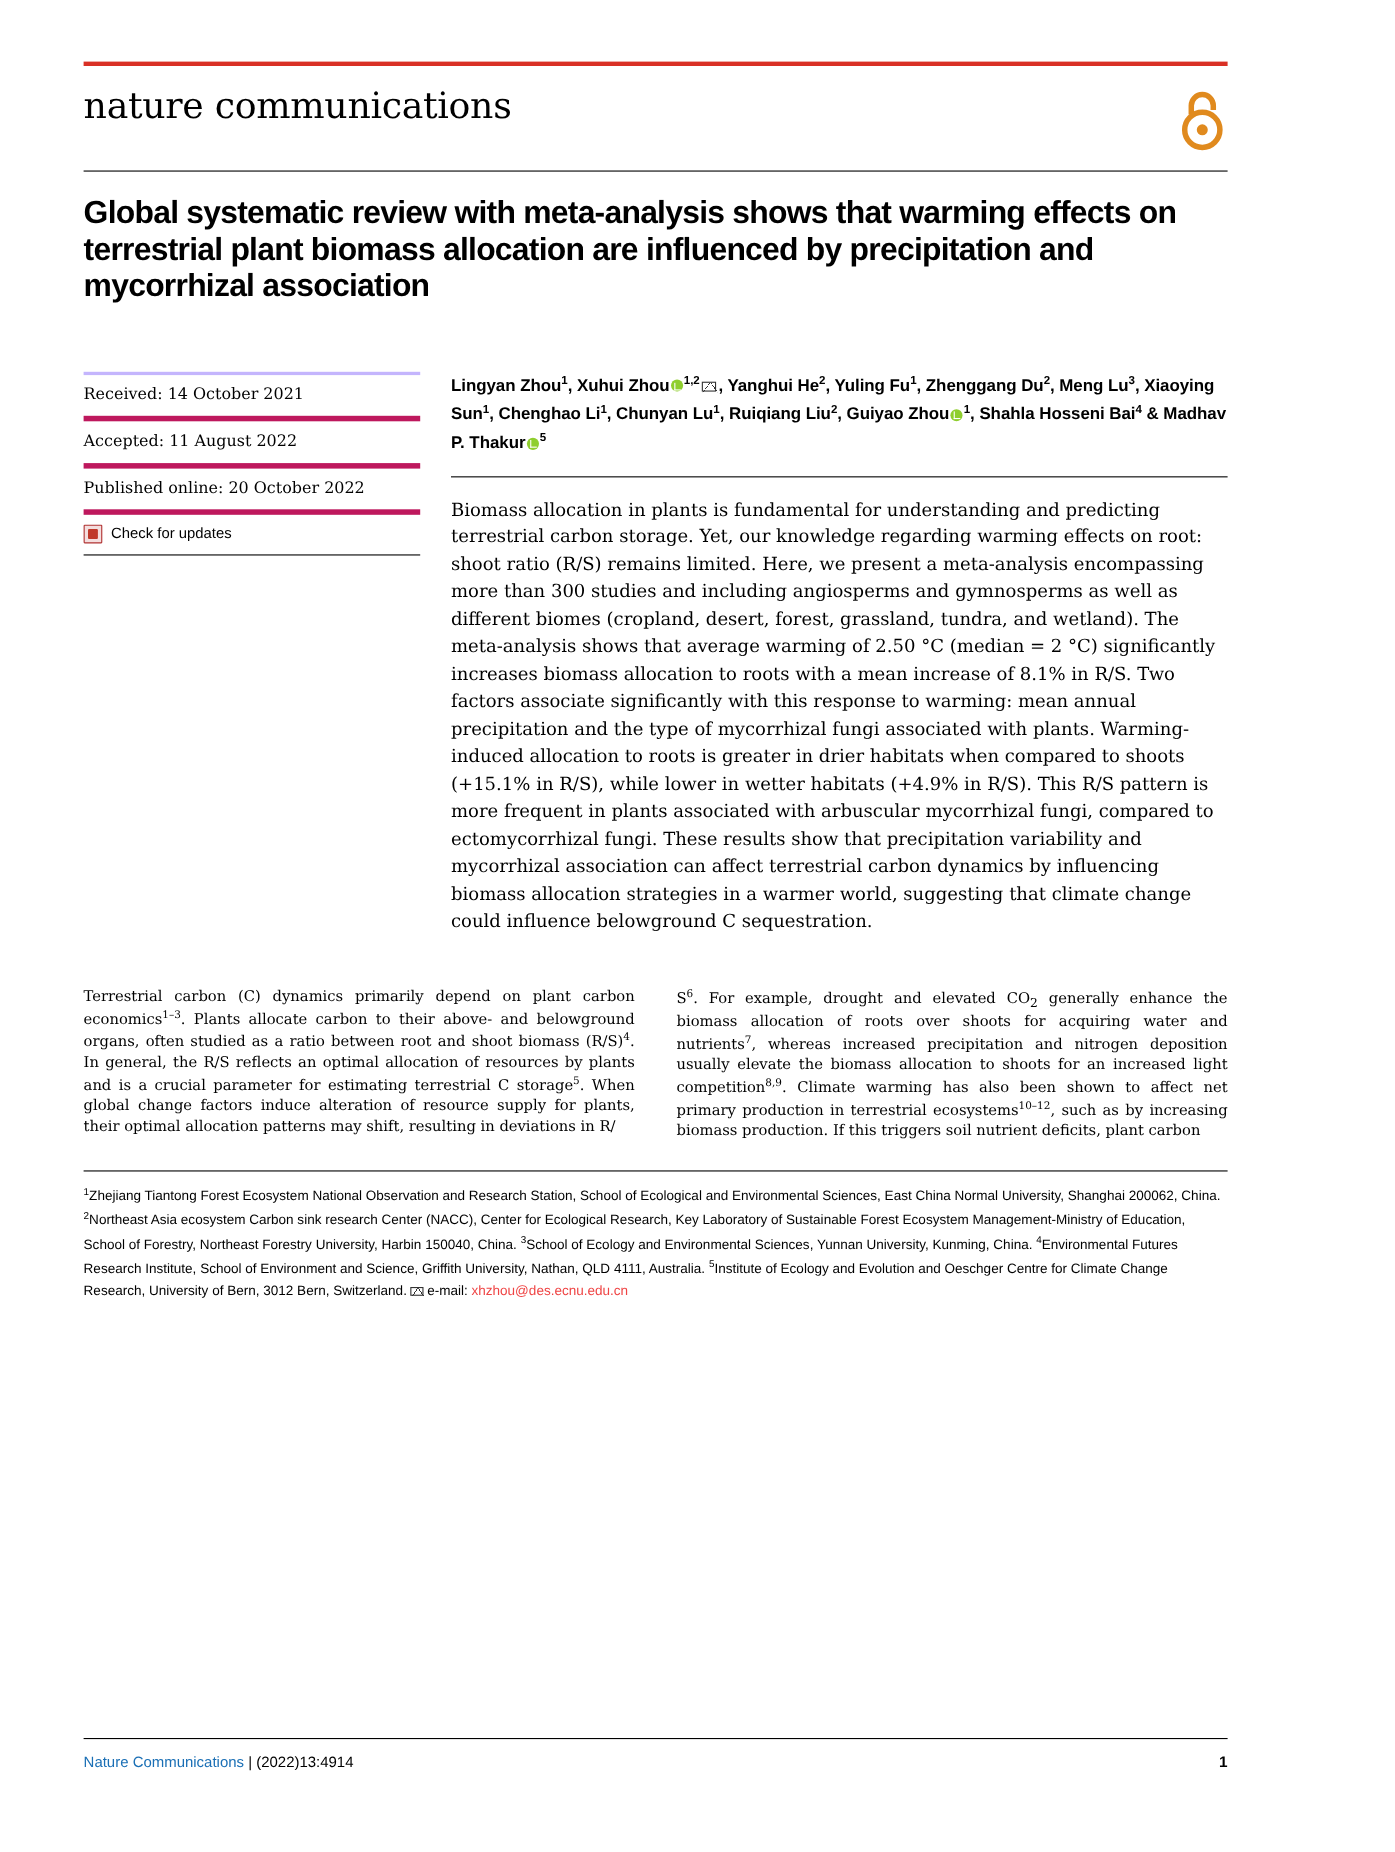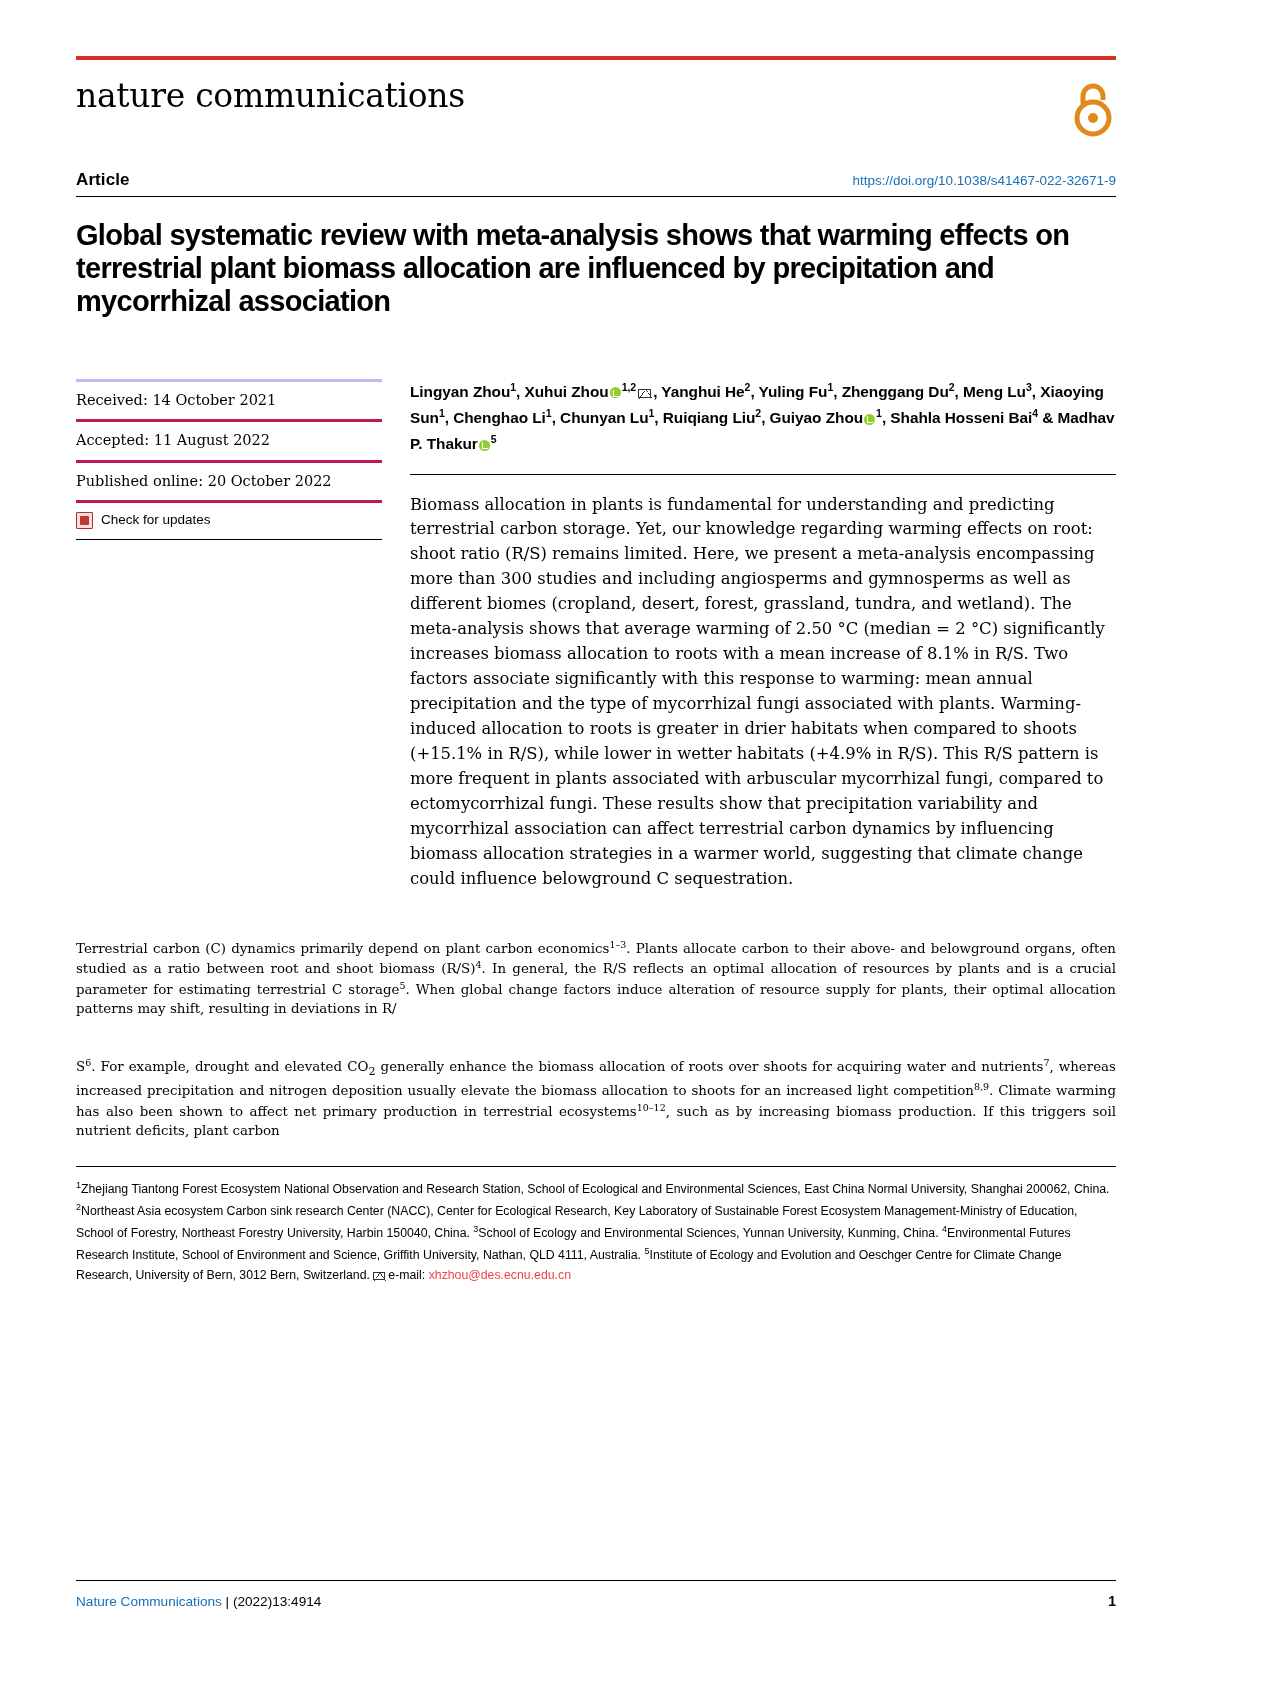--- a/index.html
+++ b/index.html
@@ -94,21 +94,21 @@
     display: flex;
     margin-top: 62px;
     width: 1040px;
   }
   .meta-col {
     width: 330px;
     padding-right: 24px;
     flex: 0 0 330px;
   }
   .meta-row {
-    border-top: 3px solid #be185d;
+    border-top: 5px solid #be185d;
     padding: 9px 0 10px 0;
     font-family: "DejaVu Serif", serif;
     font-size: 14.5px;
     line-height: 1.25;
   }
   .meta-row.first { border-top: 3px solid #c4b5fd; }
   .meta-row.updates {
     display: flex;
     align-items: center;
     gap: 8px;
@@ -187,21 +187,20 @@
     margin-top: 18px;
     text-align: left;
   }
 
   
   .body-cols {
     display: flex;
     gap: 38px;
     margin-top: 46px;
     width: 1040px;
-    flex-direction: column;
   }
   .body-col {
     flex: 1 1 0;
     font-family: "DejaVu Serif", serif;
     font-size: 13.4px;
     line-height: 1.42;
     text-align: justify;
     hyphens: auto;
   }
   .body-col sup { font-size: 9.5px; }
@@ -271,24 +270,20 @@
       <div class="journal-name">nature communications</div>
       <div class="oa-icon">
         <svg width="46" height="58" viewBox="0 0 46 58" aria-hidden="true">
           <path d="M13 24 V16 a10 10 0 0 1 20 0 v4" fill="none" stroke="#e08a1e" stroke-width="5"></path>
           <circle cx="23" cy="38" r="16" fill="none" stroke="#e08a1e" stroke-width="5"></circle>
           <circle cx="23" cy="38" r="5" fill="#e08a1e"></circle>
         </svg>
       </div>
     </div>
 
-    <div class="article-line">
-      <div class="article-label">Article</div>
-      <a class="doi-link" href="#">https://doi.org/10.1038/s41467-022-32671-9</a>
-    </div>
     <div class="rule-thin"></div>
 
     <h1 class="title">Global systematic review with meta-analysis shows that warming effects on terrestrial plant biomass allocation are influenced by precipitation and mycorrhizal association</h1>
 
     <div class="meta-abstract">
       <div class="meta-col">
         <div class="meta-row first">Received: 14 October 2021</div>
         <div class="meta-row">Accepted: 11 August 2022</div>
         <div class="meta-row">Published online: 20 October 2022</div>
         <div class="meta-row updates">

